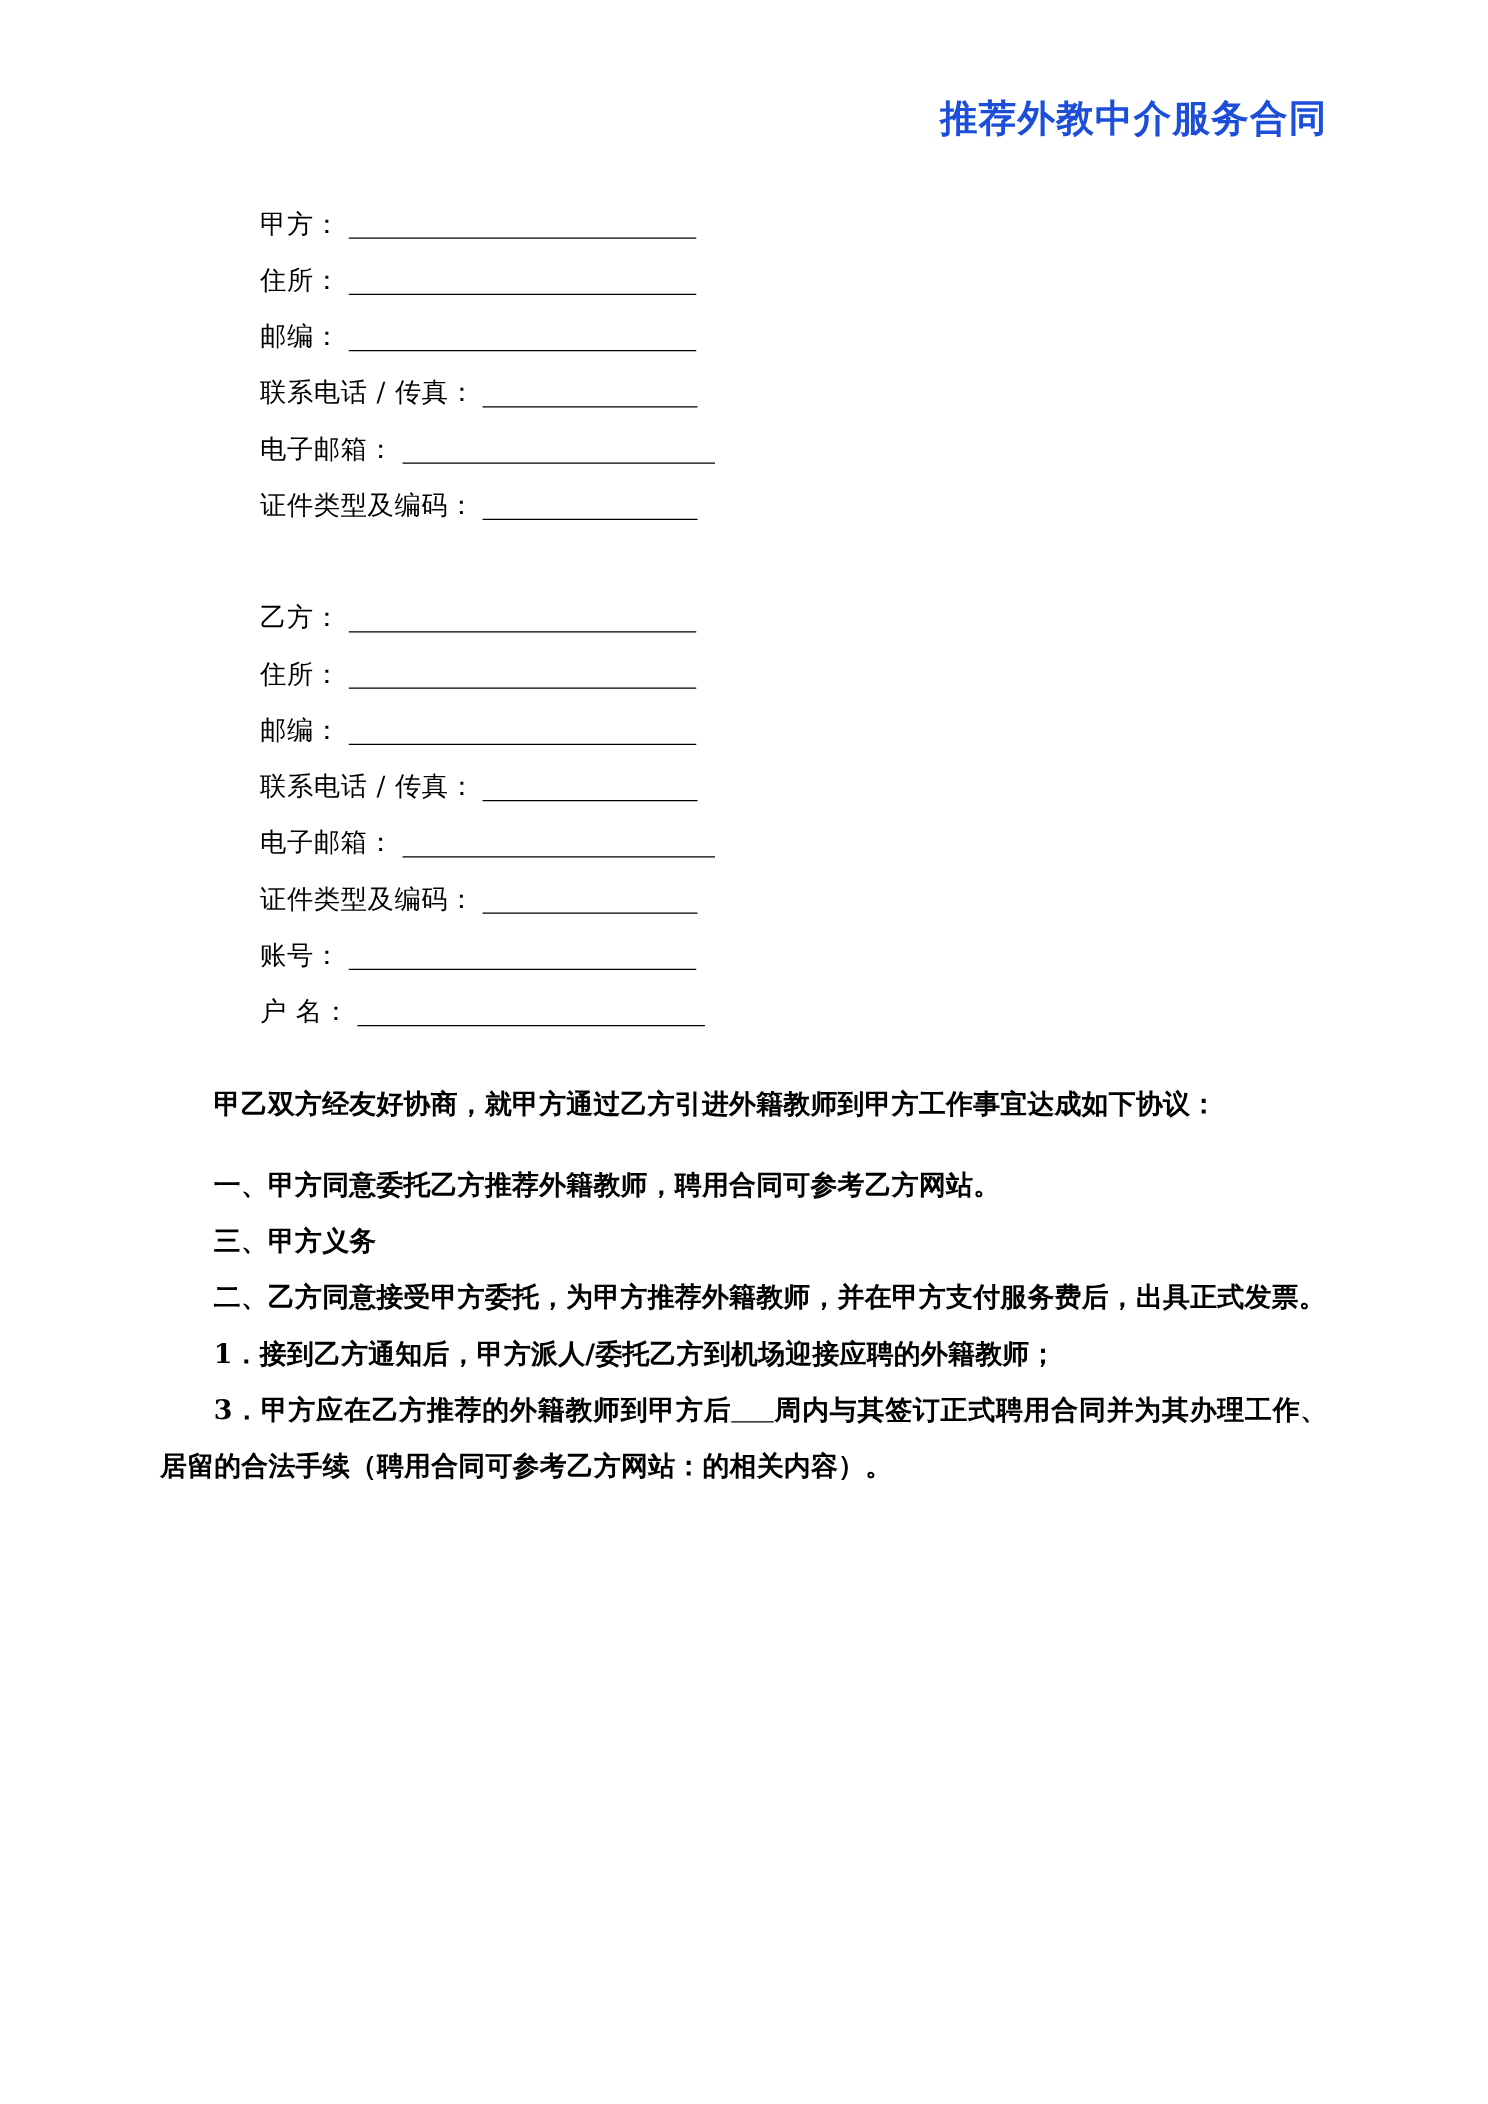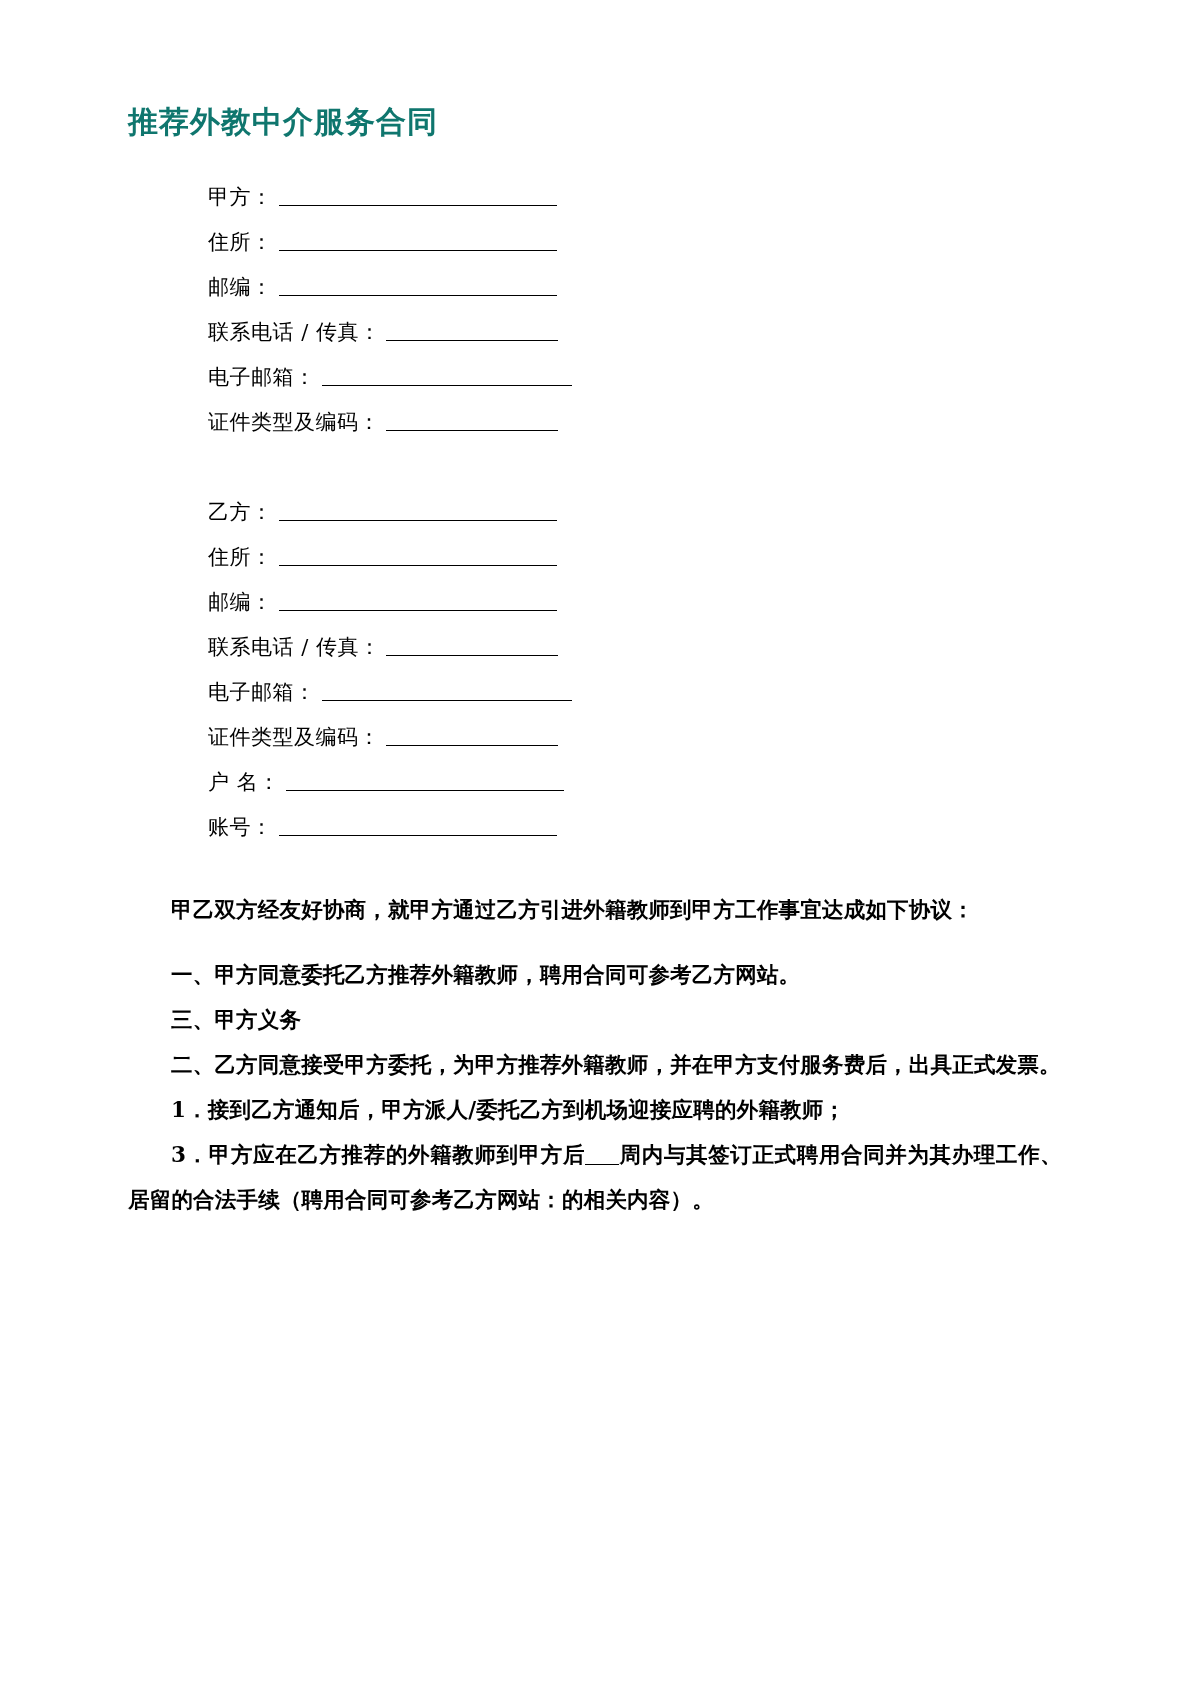--- a/index.html
+++ b/index.html
@@ -19,40 +19,40 @@
   }
   .content {
     position: absolute;
     left: 128px;
     top: 0;
     width: 934px;
   }
 
   
   .doc-title {
-    text-align: left;
+    text-align: right;
     font-family: "Liberation Sans", "DejaVu Sans", sans-serif;
     font-weight: bold;
     font-size: 30px;
     letter-spacing: 1px;
     margin: 0;
-    padding-top: 102px;
+    padding-top: 76px;
     padding-bottom: 0;
     line-height: 40px;
-    color: #0f766e;
+    color: #1d4ed8;
   }
 
   
   .form-block {
     margin-top: 40px;
     padding-left: 80px;
   }
   .form-row {
     display: flex;
-    align-items: flex-start;
+    align-items: center;
     height: 45px;
     font-size: 21px;
     line-height: 30px;
     white-space: nowrap;
   }
   .form-label {
     flex: 0 0 auto;
     letter-spacing: 0.5px;
   }
   .form-rule {
@@ -158,26 +158,26 @@
         <span class="form-rule w-mid"></span>
       </div>
 
       <div class="form-row">
         <span class="form-label">证件类型及编码：</span>
         <span class="form-rule w-short"></span>
       </div>
 
 
       <div class="form-row">
+        <span class="form-label">账号：</span>
+        <span class="form-rule w-long"></span>
+      </div>
+
+      <div class="form-row">
         <span class="form-label">户 名：</span>
-        <span class="form-rule w-long"></span>
-      </div>
-
-      <div class="form-row">
-        <span class="form-label">账号：</span>
         <span class="form-rule w-long"></span>
       </div>
 
     </div>
 
     <div class="body-block">
 
       <p class="para">甲乙双方经友好协商，就甲方通过乙方引进外籍教师到甲方工作事宜达成如下协议：</p>
 
       <div class="gap-sm"></div>

